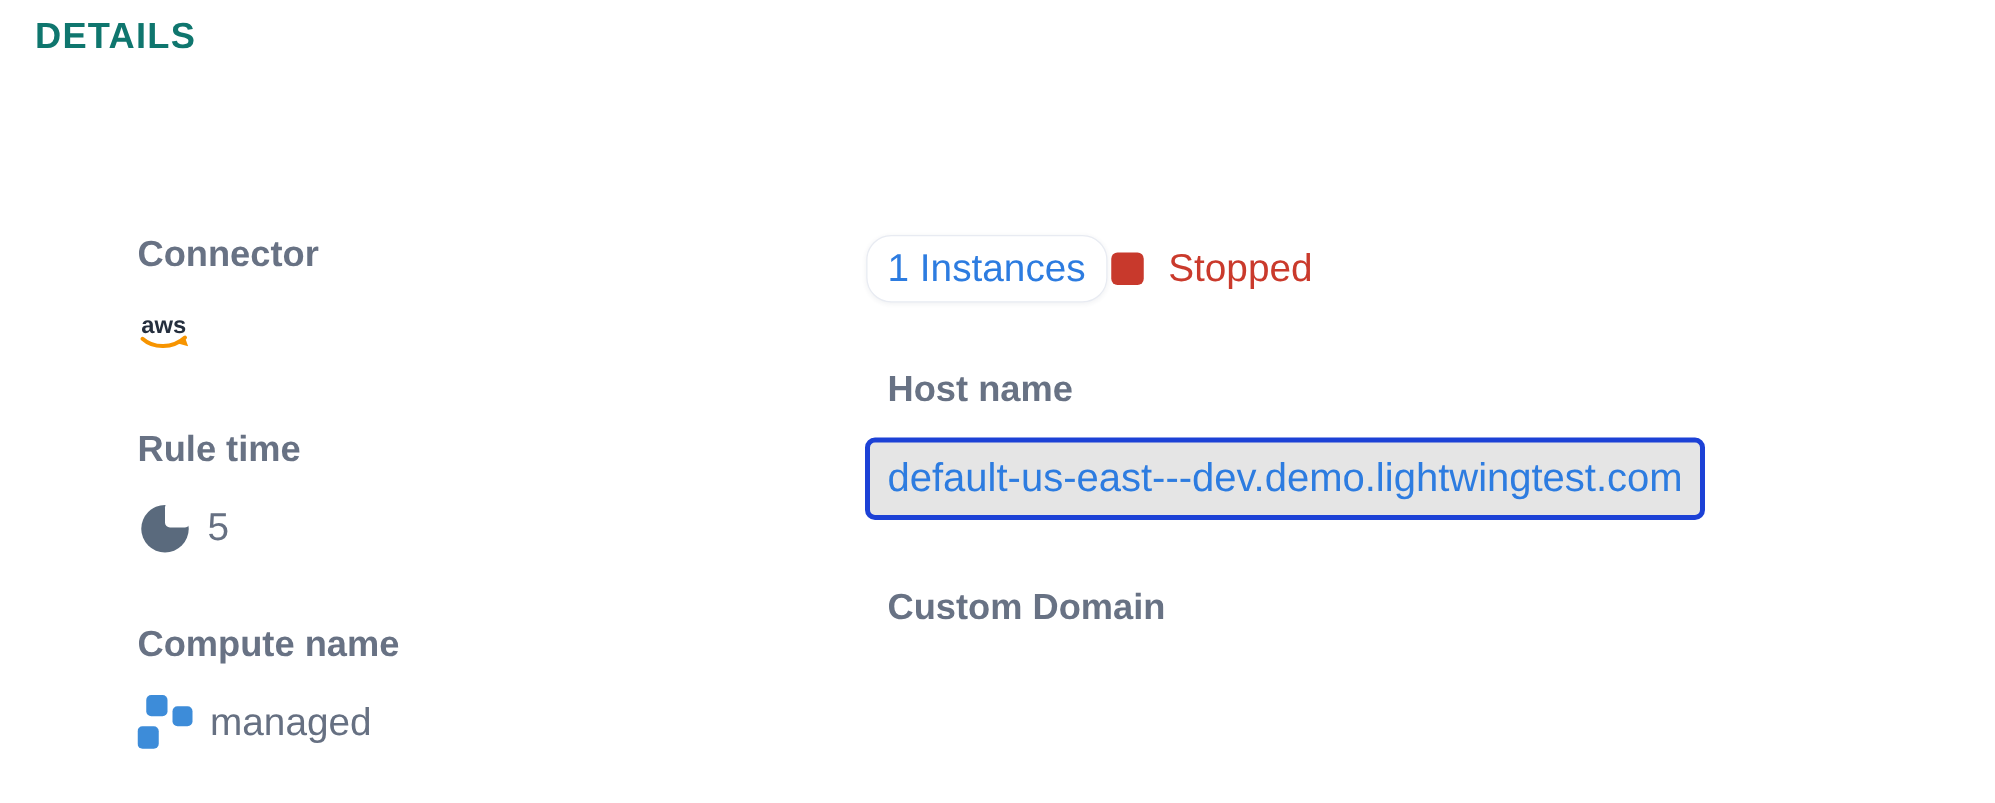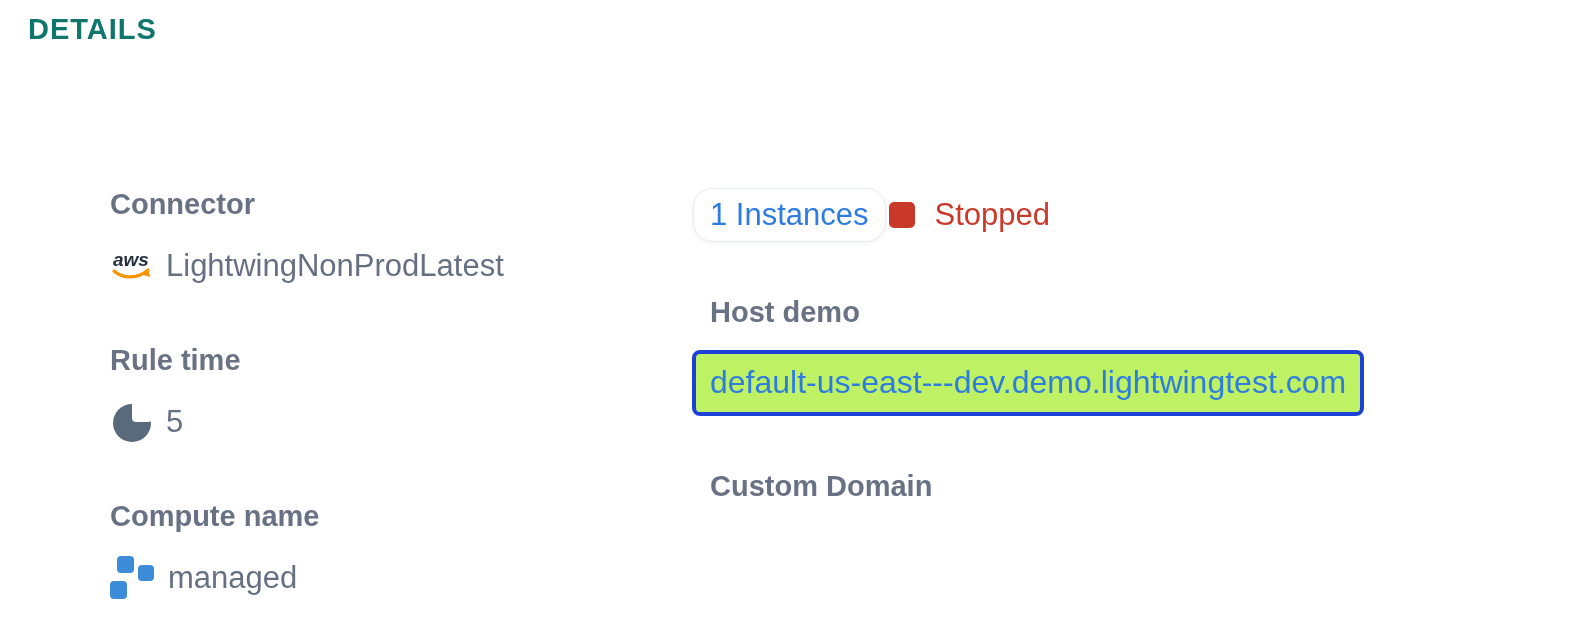--- a/index.html
+++ b/index.html
@@ -44,21 +44,20 @@
     min-height: 48px;
     font-size: 31px;
     color: #667082;
   }
   .value-text { line-height: 1; }
   .icon-wrap {
     display: inline-flex;
     align-items: center;
     justify-content: center;
     margin-right: 12px;
-    font-style: italic;
   }
   
   .instances-chip {
     display: inline-flex;
     align-items: center;
     background: #ffffff;
     border: 1px solid #e8ebf2;
     border-radius: 20px;
     box-shadow: 0 1px 4px rgba(40,50,80,0.07);
     padding: 9px 16px;
@@ -81,21 +80,21 @@
     font-size: 31px;
     color: #ca3a2c;
     line-height: 1;
     text-align: right;
   }
   
   .link-box {
     display: inline-block;
     border: 4px solid #1c41d6;
     border-radius: 8px;
-    background: #bef264;
+    background: #e5e5e5;
     padding: 12px 14px;
     margin-left: -18px;
     font-size: 32px;
     color: #2d7ce0;
     line-height: 1.05;
     cursor: pointer;
     white-space: nowrap;
   }
 </style>
 </head>
@@ -110,21 +109,20 @@
     <div class="field">
       <div class="field-label">Connector</div>
       <div class="field-value">
         <span class="icon-wrap">
           <svg width="44" height="36" viewBox="0 0 44 36" aria-hidden="true">
             <text x="3" y="18" font-family="Liberation Sans, sans-serif" font-size="19" font-weight="bold" fill="#252f3e">aws</text>
             <path d="M4 23 C 13 31, 28 31, 38 22" stroke="#f79400" stroke-width="3.2" fill="none" stroke-linecap="round"></path>
             <path d="M38 22 l 2.5 7 l -8 -2.2 z" fill="#f79400"></path>
           </svg>
         </span>
-        <span class="value-text">LightwingNonProdLatest</span>
       </div>
     </div>
 
     <div class="field">
       <div class="field-label">Rule time</div>
       <div class="field-value">
         <span class="icon-wrap">
           <svg width="44" height="44" viewBox="0 0 44 44" aria-hidden="true">
             <circle cx="22" cy="23" r="19" fill="#5a6a7d"></circle>
             <rect x="22" y="2" width="20" height="20" rx="4" fill="#ffffff"></rect>
@@ -154,21 +152,21 @@
 
     <div class="field">
       <div class="field-value">
         <span class="instances-chip">1 Instances</span>
         <span class="status-square"></span>
         <span class="status-label">Stopped</span>
       </div>
     </div>
 
     <div class="field">
-      <div class="field-label">Host demo</div>
+      <div class="field-label">Host name</div>
       <div class="field-value">
         <span class="link-box">default-us-east---dev.demo.lightwingtest.com</span>
       </div>
     </div>
 
     <div class="field">
       <div class="field-label">Custom Domain</div>
     </div>
 
   </div>

